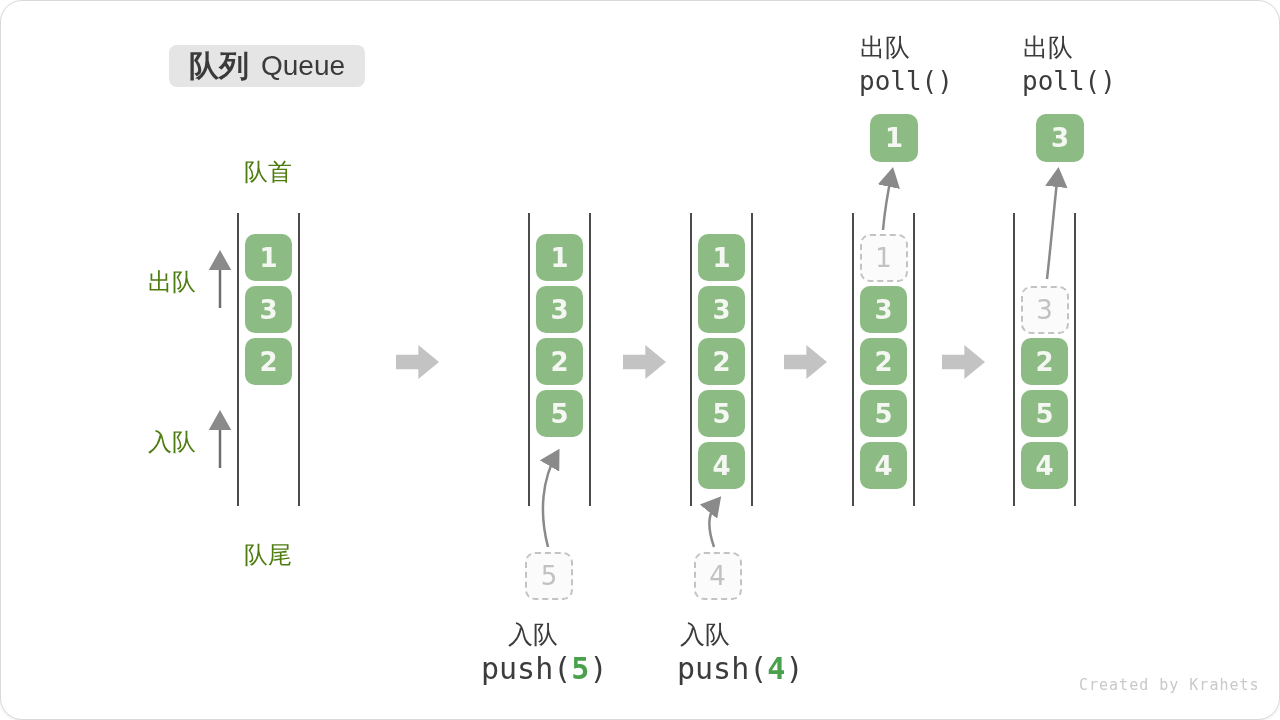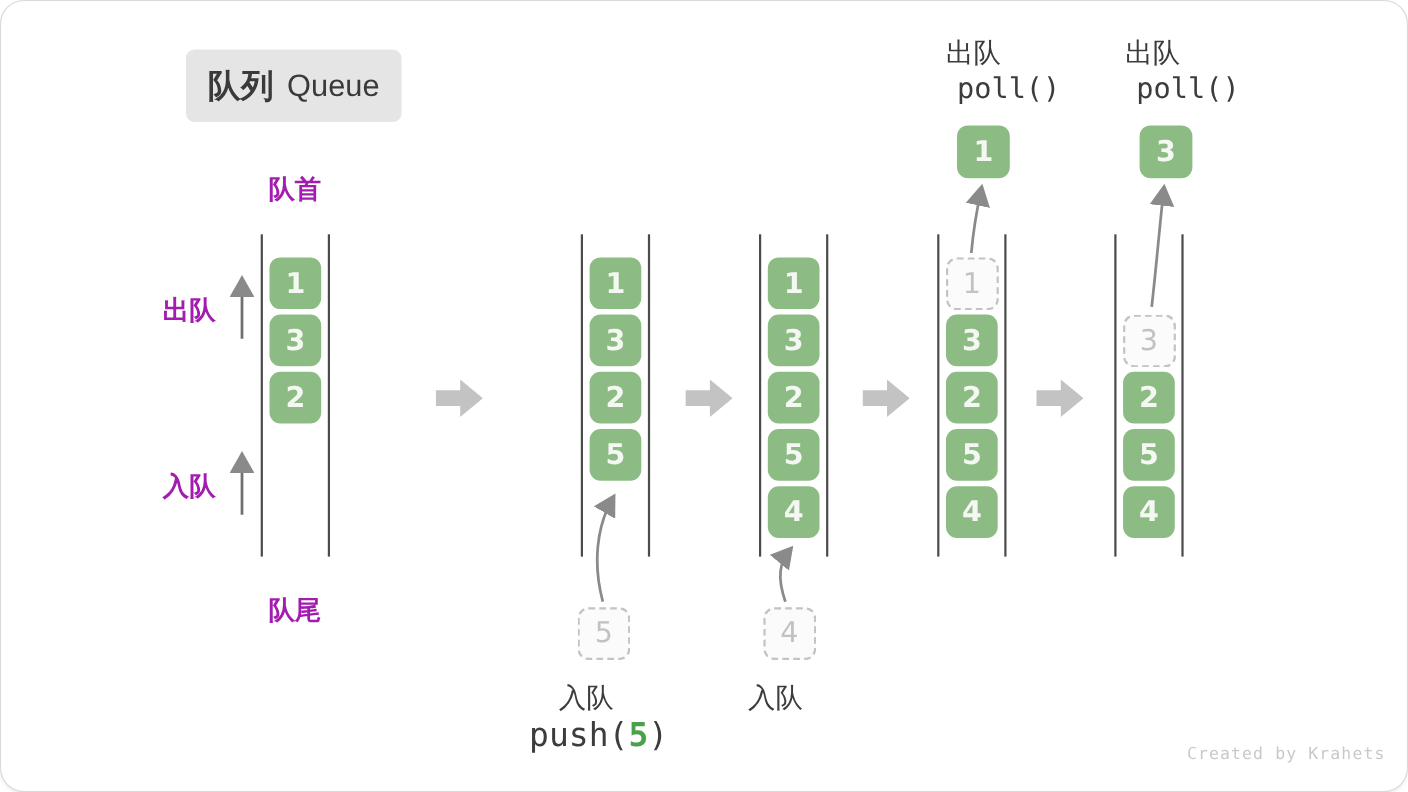--- a/index.html
+++ b/index.html
@@ -6,27 +6,27 @@
   .canvas{
     position:relative;width:1278px;height:718px;margin:0 auto;
     background:#ffffff;border:1px solid #d9d9d9;border-radius:22px;
     box-shadow:0 1px 3px rgba(0,0,0,.08);
     overflow:hidden;
     font-family:"Liberation Sans", sans-serif;
   }
   .abs{position:absolute;}
   
   .badge{
-    left:168px;top:44px;width:196px;height:66px;background:#e5e5e5;
+    left:168px;top:44px;width:196px;height:42px;background:#e5e5e5;
     border-radius:8px;display:flex;align-items:center;justify-content:center;gap:12px;
   }
   .badge .cn{font-size:30px;font-weight:bold;color:#3a3a3a;}
   .badge .en{font-family:Liberation Sans, sans-serif;font-size:28px;color:#3a3a3a;}
   
-  .cjk-label{font-size:24px;font-weight:bold;color:#a21caf;white-space:nowrap;}
+  .cjk-label{font-size:24px;font-weight:normal;color:#4d7c0f;white-space:nowrap;}
   .center-x{transform:translateX(-50%);}
   
   .wall{width:2px;background:#4b4b4b;}
   
   .cell{
     width:47px;height:47px;border-radius:10px;background:#8cbb84;
     display:flex;align-items:center;justify-content:center;
     color:#f4f7f2;font-size:26px;font-weight:bold;
     font-family:"DejaVu Sans",sans-serif;
   }
@@ -36,21 +36,21 @@
   }
   
   .block-arrow{
     width:43px;height:34px;background:#c3c3c3;
     clip-path:polygon(0% 29%, 52% 29%, 52% 0%, 100% 50%, 52% 100%, 52% 71%, 0% 71%);
   }
   
   .op-cn{font-size:25px;color:#3c3c3c;font-weight:500;white-space:nowrap;}
   .code{font-family:"DejaVu Sans Mono",monospace;color:#3c3c3c;white-space:nowrap;}
   .code.push{font-size:30px;}
-  .code.poll{font-size:26px;margin-left:11px;}
+  .code.poll{font-size:26px;}
   .code .arg{color:#4ba14b;font-weight:bold;}
   .watermark{
     left:1078px;top:675px;font-family:"DejaVu Sans Mono",monospace;
     font-size:15px;color:#c9c9c9;letter-spacing:1px;white-space:nowrap;
   }
   svg.overlay{position:absolute;inset:0;pointer-events:none;}
 </style>
 </head>
 <body>
 
@@ -130,20 +130,21 @@
     <path d="M 547 546 C 538 512 541 478 556 452" stroke="#8a8a8a" stroke-width="2.5" fill="none" marker-end="url(#ah)"></path>
     <path d="M 713 546 C 705 523 708 510 717 499" stroke="#8a8a8a" stroke-width="2.5" fill="none" marker-end="url(#ah)"></path>
     <path d="M 882 229 C 884 206 887 190 891 171" stroke="#8a8a8a" stroke-width="2.5" fill="none" marker-end="url(#ah)"></path>
     <path d="M 1046 278 C 1050 243 1053 207 1057 171" stroke="#8a8a8a" stroke-width="2.5" fill="none" marker-end="url(#ah)"></path>
   </svg>
 
   <div class="abs op-cn" style="left:507px;top:617px;">入队</div>
   <div class="abs code push" style="left:480px;top:650px;"><span>push(</span><span class="arg">5</span><span>)</span></div>
 
   <div class="abs op-cn" style="left:679px;top:617px;">入队</div>
+  <div class="abs code push" style="left:676px;top:650px;"><span>push(</span><span class="arg">4</span><span>)</span></div>
 
   <div class="abs op-cn" style="left:859px;top:30px;">出队</div>
   <div class="abs code poll" style="left:858px;top:65px;">poll()</div>
 
   <div class="abs op-cn" style="left:1022px;top:30px;">出队</div>
   <div class="abs code poll" style="left:1021px;top:65px;">poll()</div>
 
   <div class="abs watermark">Created by Krahets</div>
 
 </div>

